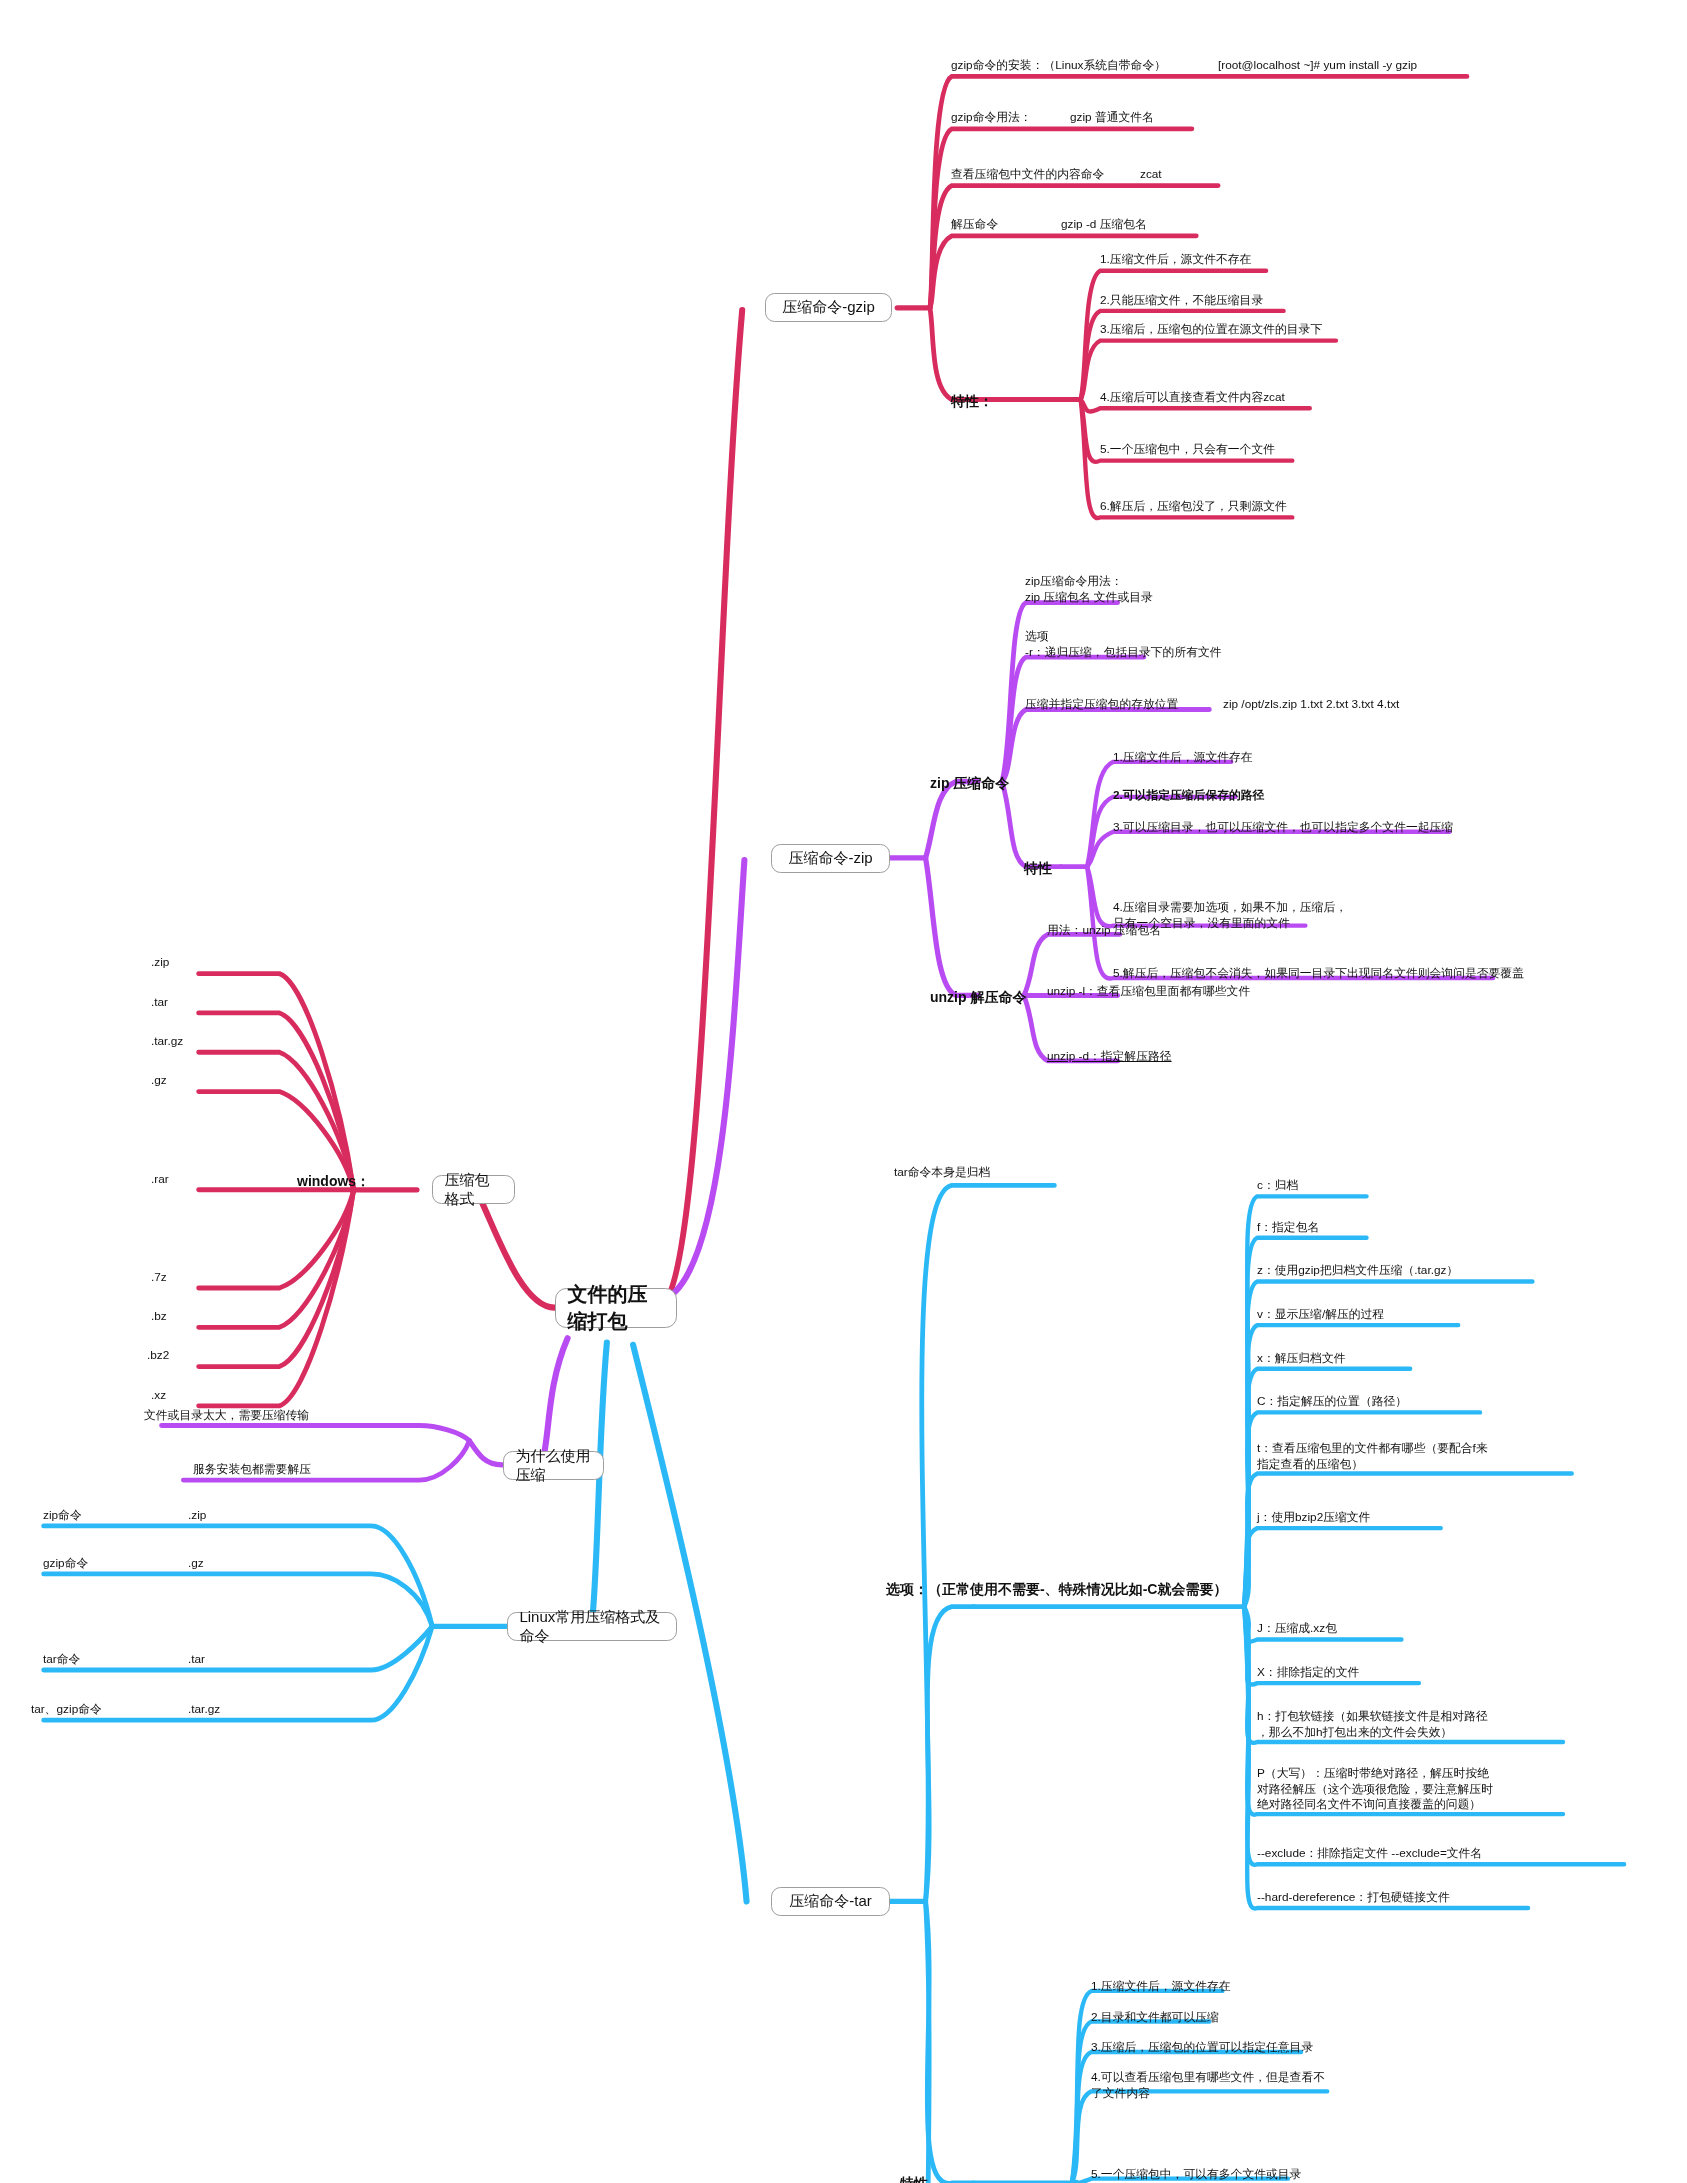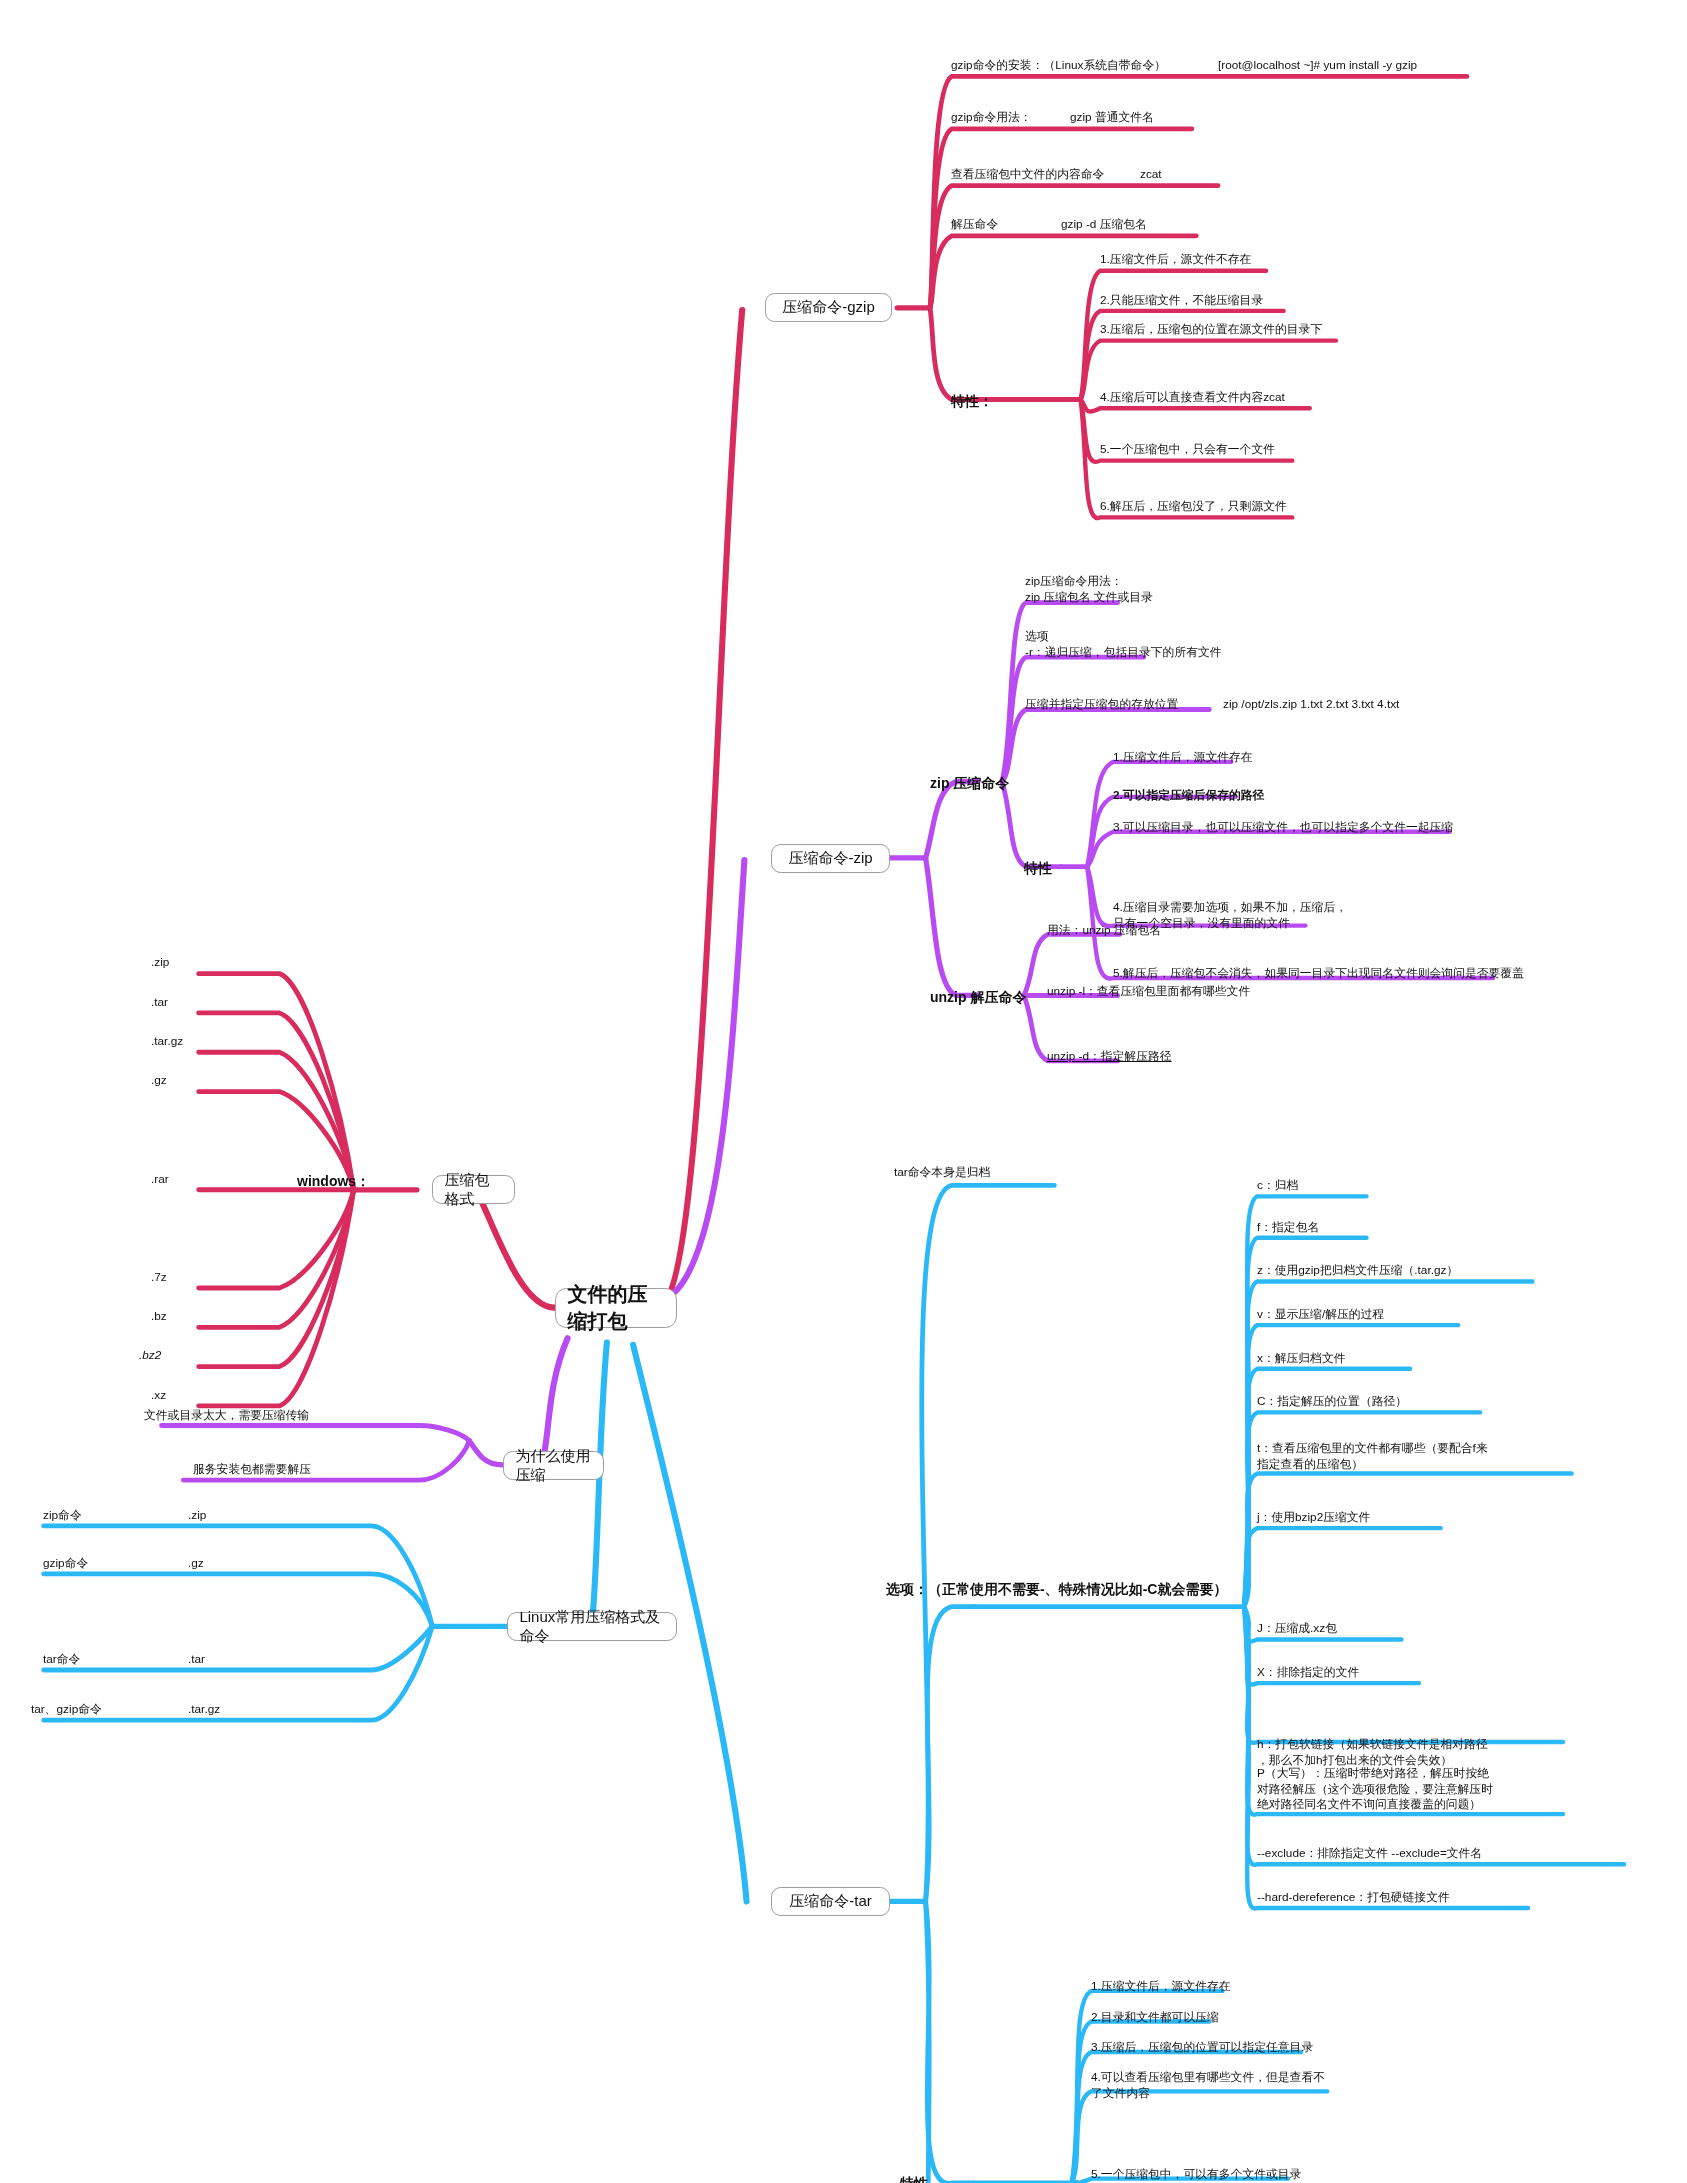--- a/index.html
+++ b/index.html
@@ -168,21 +168,21 @@
 
   <div class="node mid" style="left:297px;top:1172px;">windows：</div>
 
   <div class="node leaf" style="left:151px;top:955px;">.zip</div>
   <div class="node leaf" style="left:151px;top:995px;">.tar</div>
   <div class="node leaf" style="left:151px;top:1034px;">.tar.gz</div>
   <div class="node leaf" style="left:151px;top:1073px;">.gz</div>
   <div class="node leaf" style="left:151px;top:1172px;">.rar</div>
   <div class="node leaf" style="left:151px;top:1270px;">.7z</div>
   <div class="node leaf" style="left:151px;top:1309px;">.bz</div>
-  <div class="node leaf" style="left:139px;top:1348px;font-style:italic;">.bz2</div>
+  <div class="node leaf" style="left:147px;top:1348px;">.bz2</div>
   <div class="node leaf" style="left:151px;top:1388px;">.xz</div>
 
   <div class="node leaf" style="left:144px;top:1408px;">文件或目录太大，需要压缩传输</div>
   <div class="node leaf" style="left:193px;top:1462px;">服务安装包都需要解压</div>
 
   <div class="node leaf" style="left:43px;top:1508px;">zip命令</div>
   <div class="node leaf" style="left:188px;top:1508px;">.zip</div>
 
   <div class="node leaf" style="left:43px;top:1556px;">gzip命令</div>
   <div class="node leaf" style="left:188px;top:1556px;">.gz</div>
@@ -245,21 +245,21 @@
   <div class="node leaf" style="left:1257px;top:1220px;">f：指定包名</div>
   <div class="node leaf" style="left:1257px;top:1263px;">z：使用gzip把归档文件压缩（.tar.gz）</div>
   <div class="node leaf" style="left:1257px;top:1307px;">v：显示压缩/解压的过程</div>
   <div class="node leaf" style="left:1257px;top:1351px;">x：解压归档文件</div>
   <div class="node leaf" style="left:1257px;top:1394px;">C：指定解压的位置（路径）</div>
   <div class="node leaf" style="left:1257px;top:1441px;">t：查看压缩包里的文件都有哪些（要配合f来
 指定查看的压缩包）</div>
   <div class="node leaf" style="left:1257px;top:1510px;">j：使用bzip2压缩文件</div>
   <div class="node leaf" style="left:1257px;top:1621px;">J：压缩成.xz包</div>
   <div class="node leaf" style="left:1257px;top:1665px;">X：排除指定的文件</div>
-  <div class="node leaf" style="left:1257px;top:1709px;margin-top:28px;">h：打包软链接（如果软链接文件是相对路径
+  <div class="node leaf" style="left:1257px;top:1709px;">h：打包软链接（如果软链接文件是相对路径
 ，那么不加h打包出来的文件会失效）</div>
   <div class="node leaf" style="left:1257px;top:1766px;">P（大写）：压缩时带绝对路径，解压时按绝
 对路径解压（这个选项很危险，要注意解压时
 绝对路径同名文件不询问直接覆盖的问题）</div>
   <div class="node leaf" style="left:1257px;top:1846px;">--exclude：排除指定文件          --exclude=文件名</div>
   <div class="node leaf" style="left:1257px;top:1890px;">--hard-dereference：打包硬链接文件</div>
 
   <div class="node mid" style="left:900px;top:2174px;">特性</div>
 
   <div class="node leaf" style="left:1091px;top:1979px;">1.压缩文件后，源文件存在</div>

